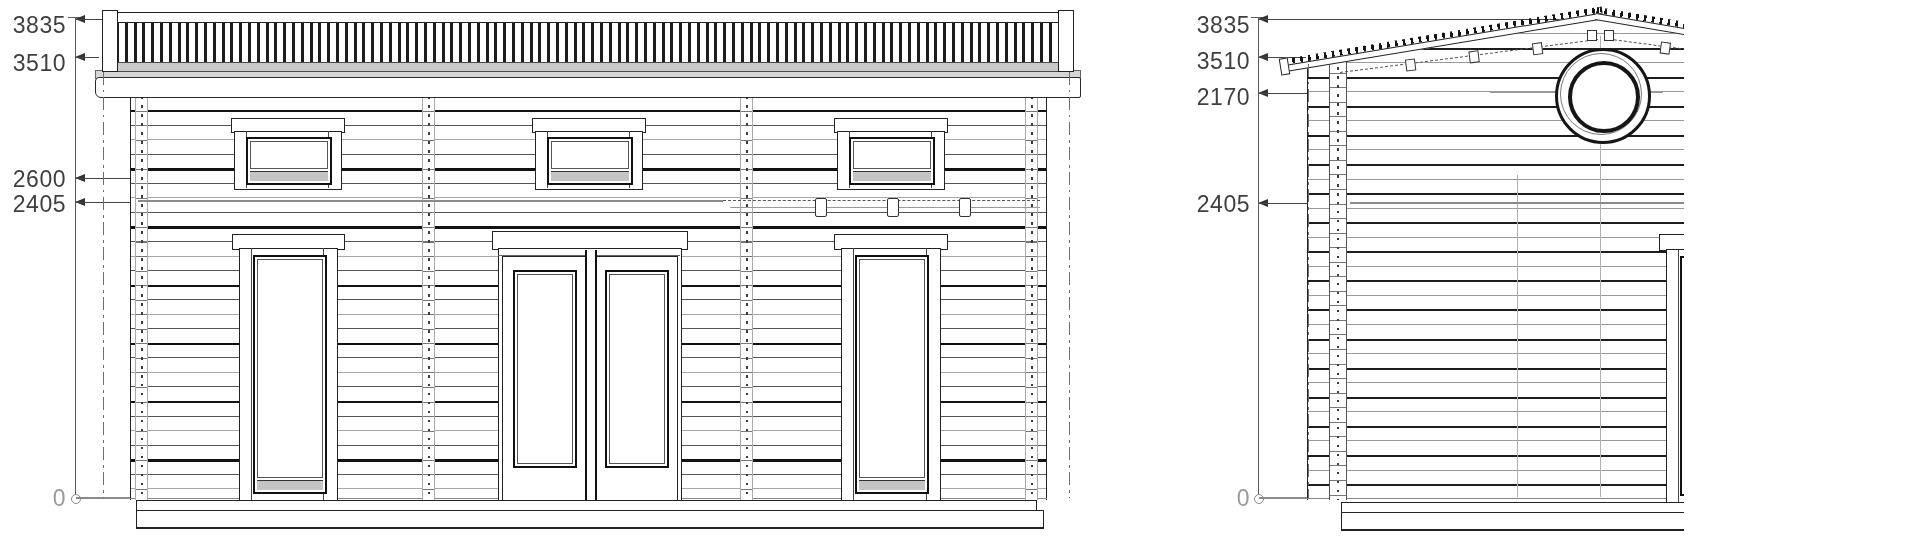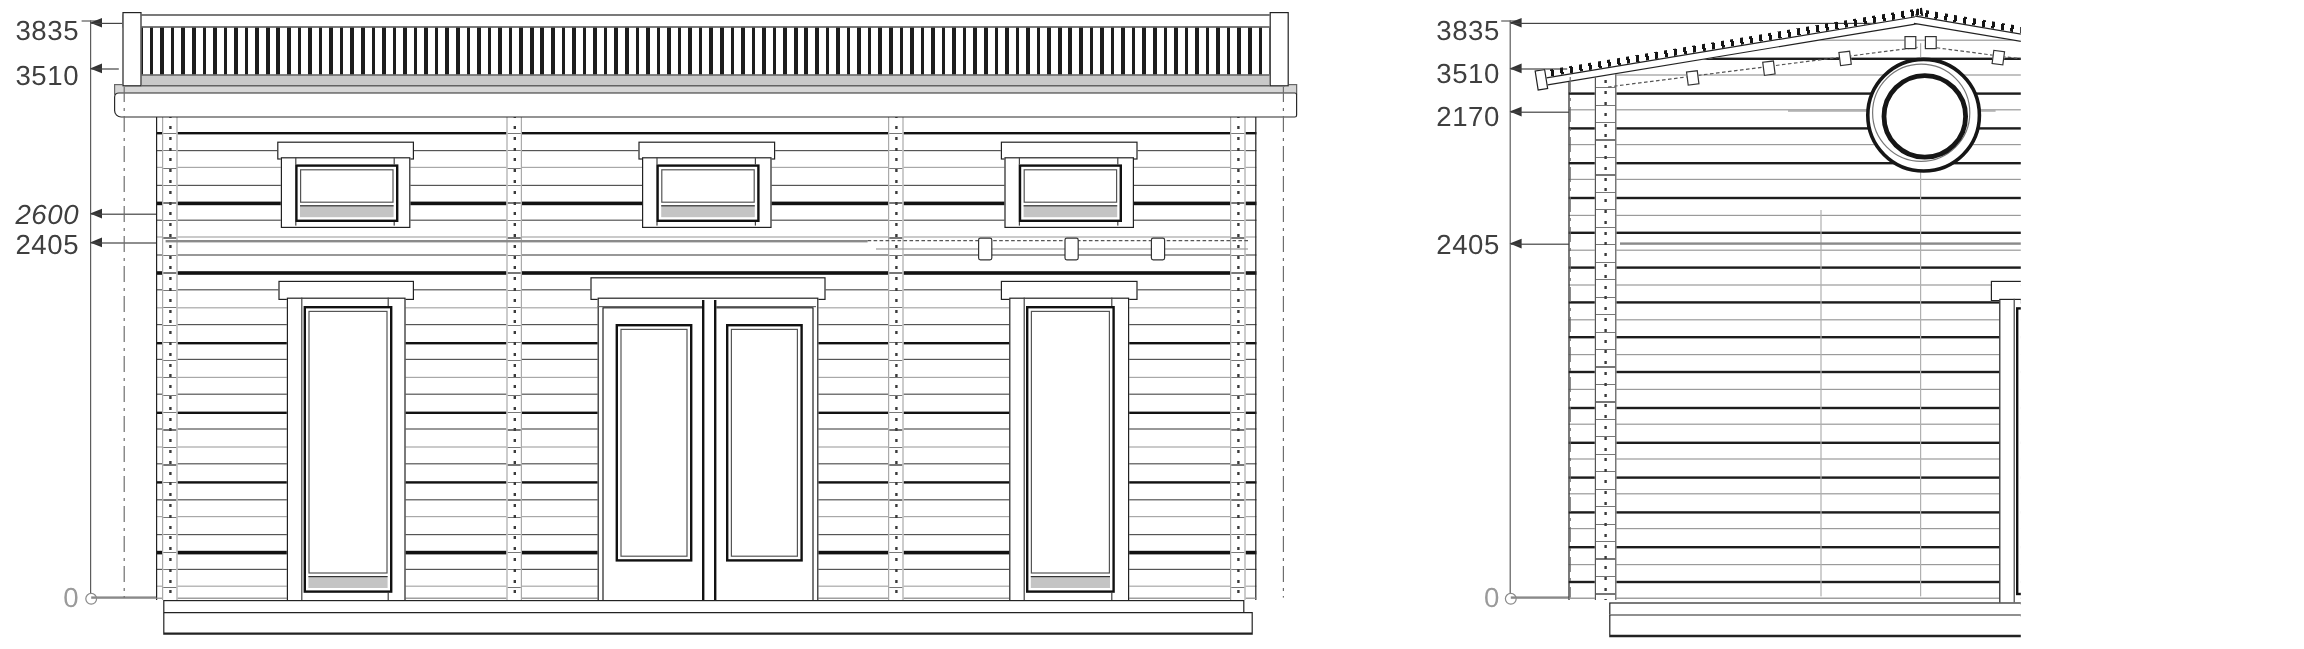--- a/index.html
+++ b/index.html
@@ -47,21 +47,21 @@
 </style>
 </head>
 <body>
 
 <div class="sheet">
 
   <div>
 
     <div class="dim-label" style="left:6px;top:13px;">3835</div>
     <div class="dim-label" style="left:6px;top:51px;">3510</div>
-    <div class="dim-label" style="left:6px;top:167px;font-style:italic;">2600</div>
+    <div class="dim-label" style="left:6px;top:167px;">2600</div>
     <div class="dim-label" style="left:6px;top:192px;">2405</div>
     <div class="dim-label dim-zero" style="left:6px;top:486px;">0</div>
 
     <div class="dimline" style="left:75px;top:17px;height:483px;"></div>
     <div class="hline" style="left:68px;top:17px;width:13px;border-color:#5c5c5c;"></div>
     <div class="arrow-l" style="left:75px;top:15px;"></div>
     <div class="arrow-l" style="left:75px;top:53px;"></div>
     <div class="arrow-l" style="left:75px;top:174px;"></div>
     <div class="arrow-l" style="left:75px;top:198px;"></div>
     <div class="zero-circle" style="left:71px;top:494px;"></div>

